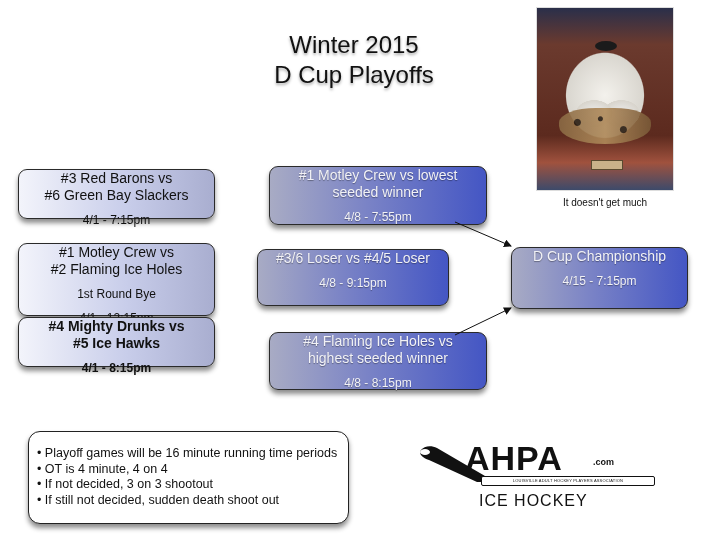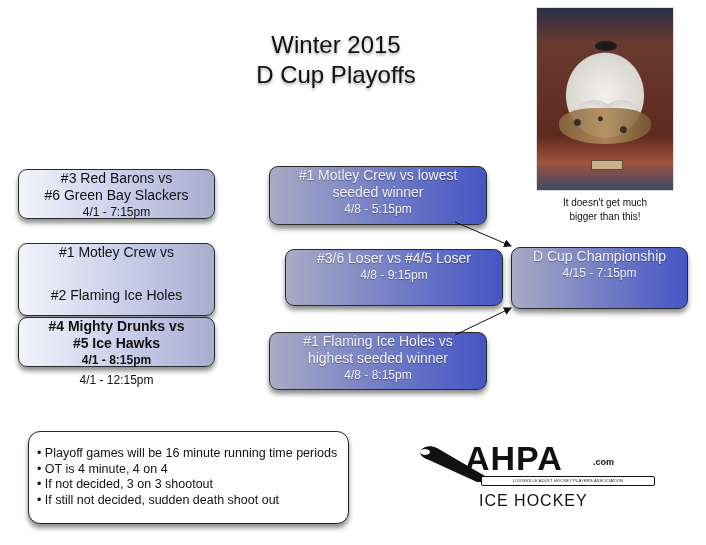--- a/index.html
+++ b/index.html
@@ -3,42 +3,42 @@
 <meta charset="utf-8">
 <style>
   html, body { margin:0; padding:0; }
   body {
     width:706px; height:545px; position:relative; overflow:hidden;
     background:#ffffff;
     font-family:"Liberation Sans", sans-serif;
     color:#111;
   }
   .title {
-    position:absolute; left:216px; top:30px; width:240px;
+    position:absolute; left:234px; top:30px; width:240px;
     text-align:center; font-size:24px; line-height:30px; color:#111;
     text-shadow:0 2px 3px rgba(0,0,0,0.35);
   }
   .box {
     position:absolute; box-sizing:border-box;
     border:1.5px solid #2a2a2a; border-radius:9px;
     box-shadow:0 4px 5px rgba(0,0,0,0.45);
     text-align:center;
     display:flex; flex-direction:column; align-items:center;
   }
   .box.light {
     background:linear-gradient(90deg, #f3f4fb 0%, #c8cdea 55%, #a9aed0 100%);
     color:#111;
   }
   .box.dark {
     background:linear-gradient(90deg, #a8abc4 0%, #7a83c6 45%, #4456c4 100%);
     color:#f2f2f6;
     text-shadow:0 1px 1px rgba(0,0,0,0.35);
   }
   .box .l { font-size:14px; line-height:17px; }
-  .box .s { font-size:12px; line-height:16px; }
+  .box .s { font-size:12px; line-height:16px;margin-top:8px; }
   .photo {
     position:absolute; left:537px; top:8px; width:136px; height:182px;
     background:
       radial-gradient(ellipse 30px 22px at 42% 58%, #eee 0%, #d8d4cc 60%, transparent 62%),
       radial-gradient(ellipse 30px 22px at 62% 58%, #eee 0%, #d8d4cc 60%, transparent 62%),
       radial-gradient(ellipse 55px 60px at 50% 48%, #f3f1ec 0%, #d9d6cf 70%, transparent 72%),
       linear-gradient(180deg, #2a2f4a 0%, #6b3a2e 20%, #5c2a1e 70%, #a0523e 85%, #3d4a6a 100%);
     box-shadow:0 0 0 1px #ddd;
   }
   .photo .neck {
@@ -100,46 +100,46 @@
   <div>Winter 2015</div>
   <div>D Cup Playoffs</div>
 </div>
 
 <div class="box light" style="left:18px; top:169px; width:197px; height:50px;">
   <div class="l">#3 Red Barons vs</div>
   <div class="l">#6 Green Bay Slackers</div>
   <div class="s">4/1 - 7:15pm</div>
 </div>
 
-<div class="box light" style="left:18px; top:243px; width:197px; height:73px;gap:26px;">
+<div class="box light" style="left:18px; top:243px; width:197px; height:73px;">
   <div class="l">#1 Motley Crew vs</div>
   <div class="l">#2 Flaming Ice Holes</div>
   <div class="s">1st Round Bye</div>
   <div class="s">4/1 - 12:15pm</div>
 </div>
 
 <div class="box light" style="left:18px; top:317px; width:197px; height:50px;font-weight:bold;">
   <div class="l">#4 Mighty Drunks vs</div>
   <div class="l">#5 Ice Hawks</div>
   <div class="s">4/1 - 8:15pm</div>
 </div>
 
 <div class="box dark" style="left:269px; top:166px; width:218px; height:59px;">
   <div class="l">#1 Motley Crew vs lowest</div>
   <div class="l">seeded winner</div>
-  <div class="s">4/8 - 5:15pm</div>
+  <div class="s">4/8 - 7:55pm</div>
 </div>
 
-<div class="box dark" style="left:285px; top:249px; width:218px; height:57px;">
+<div class="box dark" style="left:257px; top:249px; width:192px; height:57px;">
   <div class="l">#3/6 Loser vs #4/5 Loser</div>
   <div class="s">4/8 - 9:15pm</div>
 </div>
 
 <div class="box dark" style="left:269px; top:332px; width:218px; height:58px;">
-  <div class="l">#1 Flaming Ice Holes vs</div>
+  <div class="l">#4 Flaming Ice Holes vs</div>
   <div class="l">highest seeded winner</div>
   <div class="s">4/8 - 8:15pm</div>
 </div>
 
 <div class="box dark" style="left:511px; top:247px; width:177px; height:62px;">
   <div class="l">D Cup Championship</div>
   <div class="s">4/15 - 7:15pm</div>
 </div>
 
 <svg class="arrows" width="706" height="545">
@@ -152,21 +152,20 @@
   <line x1="455" y1="335" x2="511" y2="308" stroke="#111" stroke-width="1" marker-end="url(#ah)"></line>
 </svg>
 
 <div class="photo">
   <div class="neck"></div>
   <div class="bra"></div>
   <div class="plaque"></div>
 </div>
 <div class="caption">
   <div>It doesn't get much</div>
-  <div>bigger than this!</div>
 </div>
 
 <div class="notes">
   <div class="item">Playoff games will be 16 minute running time periods</div>
   <div class="item">OT is 4 minute, 4 on 4</div>
   <div class="item">If not decided, 3 on 3 shootout</div>
   <div class="item">If still not decided, sudden death shoot out</div>
 </div>
 
 <div class="logo">

